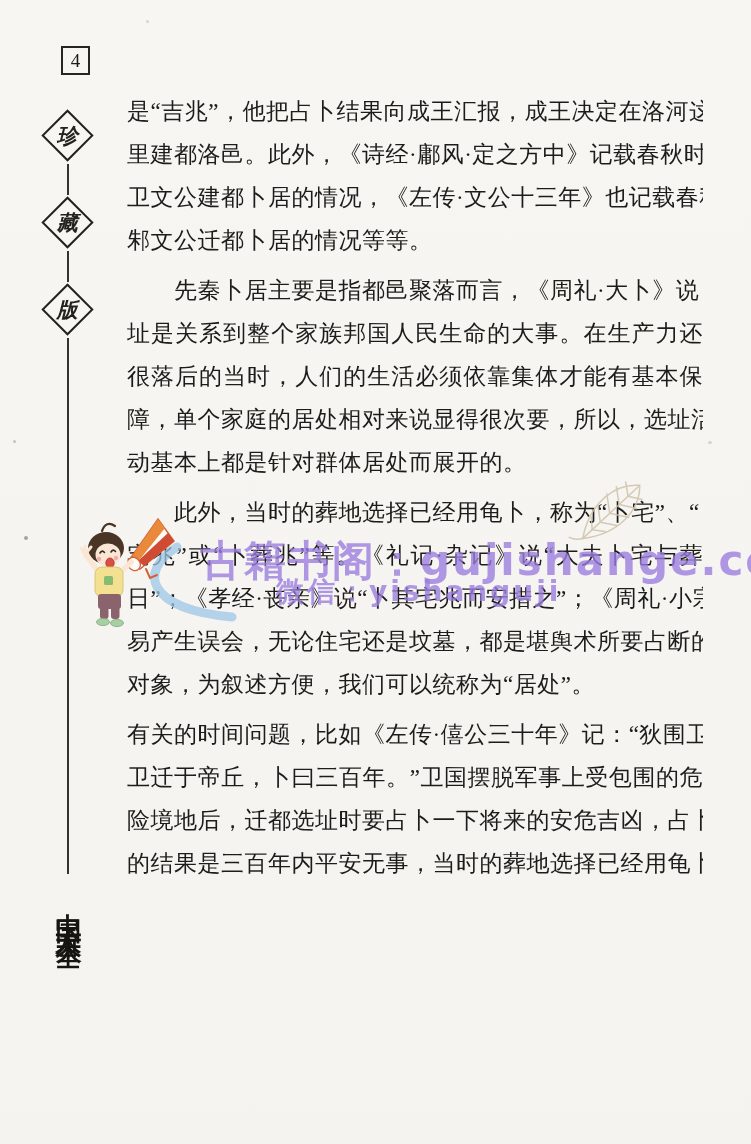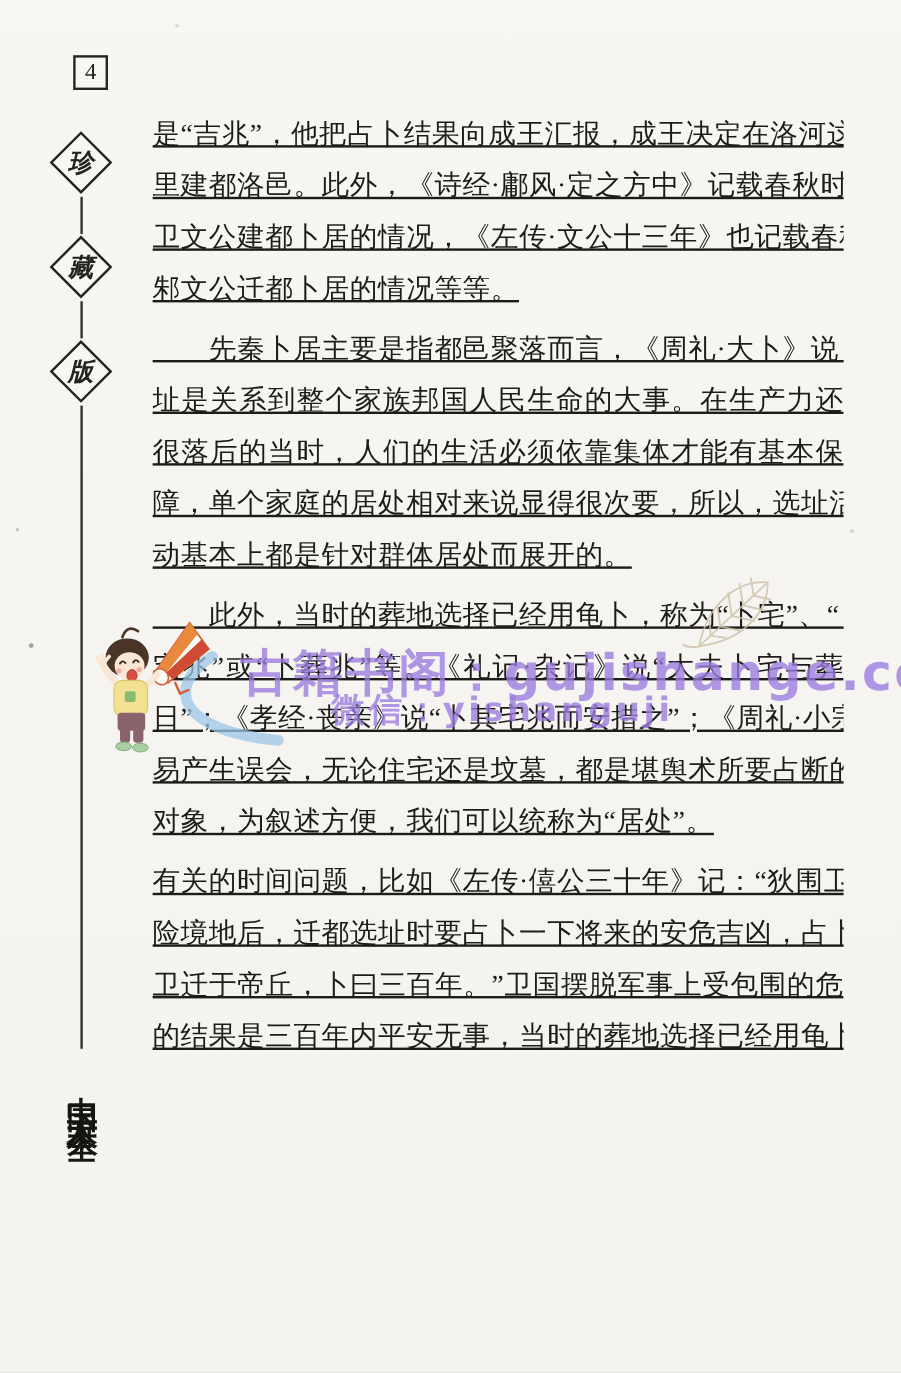--- a/index.html
+++ b/index.html
@@ -34,21 +34,21 @@
   .vl2 { top:251px; height:31px; }
   .vl3 { top:338px; height:536px; width:1.6px; }
   
   .booktitle {
     position:absolute; left:51px; top:893px;
     writing-mode:vertical-rl; text-orientation:upright;
     font-size:26px; font-weight:bold; letter-spacing:6px; color:#161511;
   }
   
   .bodytext { position:absolute; left:127px; top:90px; width:576px; font-size:23px; }
-  .para { margin:0;text-decoration:underline; }
+  .para { margin:0; }
   .para + .para { margin-top:7px; }
   .tline {
     height:43px; line-height:43px; white-space:nowrap; overflow:hidden;
     text-align:justify; text-align-last:justify; text-justify:inter-character;
     letter-spacing:0.5px;
   }
   .tline.no-stretch { text-align-last:left; }
   
   .wm-text {
     position:absolute; color:#9b7ce0; opacity:0.78;
@@ -105,22 +105,22 @@
       </div>
     <div class="para">
         <div class="tline">　　此外，当时的葬地选择已经用龟卜，称为“卜宅”、“卜</div>
         <div class="tline">宅兆”或“卜葬兆”等。《礼记·杂记》说“大夫卜宅与葬</div>
         <div class="tline">日”；《孝经·丧亲》说“卜其宅兆而安措之”；《周礼·小宗</div>
         <div class="tline">易产生误会，无论住宅还是坟墓，都是堪舆术所要占断的</div>
         <div class="tline no-stretch">对象，为叙述方便，我们可以统称为“居处”。</div>
       </div>
     <div class="para">
         <div class="tline">有关的时间问题，比如《左传·僖公三十年》记：“狄围卫，</div>
+        <div class="tline">卫迁于帝丘，卜曰三百年。”卫国摆脱军事上受包围的危</div>
         <div class="tline">险境地后，迁都选址时要占卜一下将来的安危吉凶，占卜</div>
-        <div class="tline">卫迁于帝丘，卜曰三百年。”卫国摆脱军事上受包围的危</div>
         <div class="tline">的结果是三百年内平安无事，当时的葬地选择已经用龟卜</div>
       </div>
   </div>
 
   <div class="wm-text wm1">古籍书阁：gujishange.com</div>
   <div class="wm-text wm2">微信：yishanguji</div>
 
   <svg class="mascot" viewBox="0 0 190 140" aria-hidden="true">
 
     <path d="M115,42 C 76,66 84,104 170,112" stroke="#9cc7e8" stroke-width="9" fill="none" opacity="0.75" stroke-linecap="round"></path>

